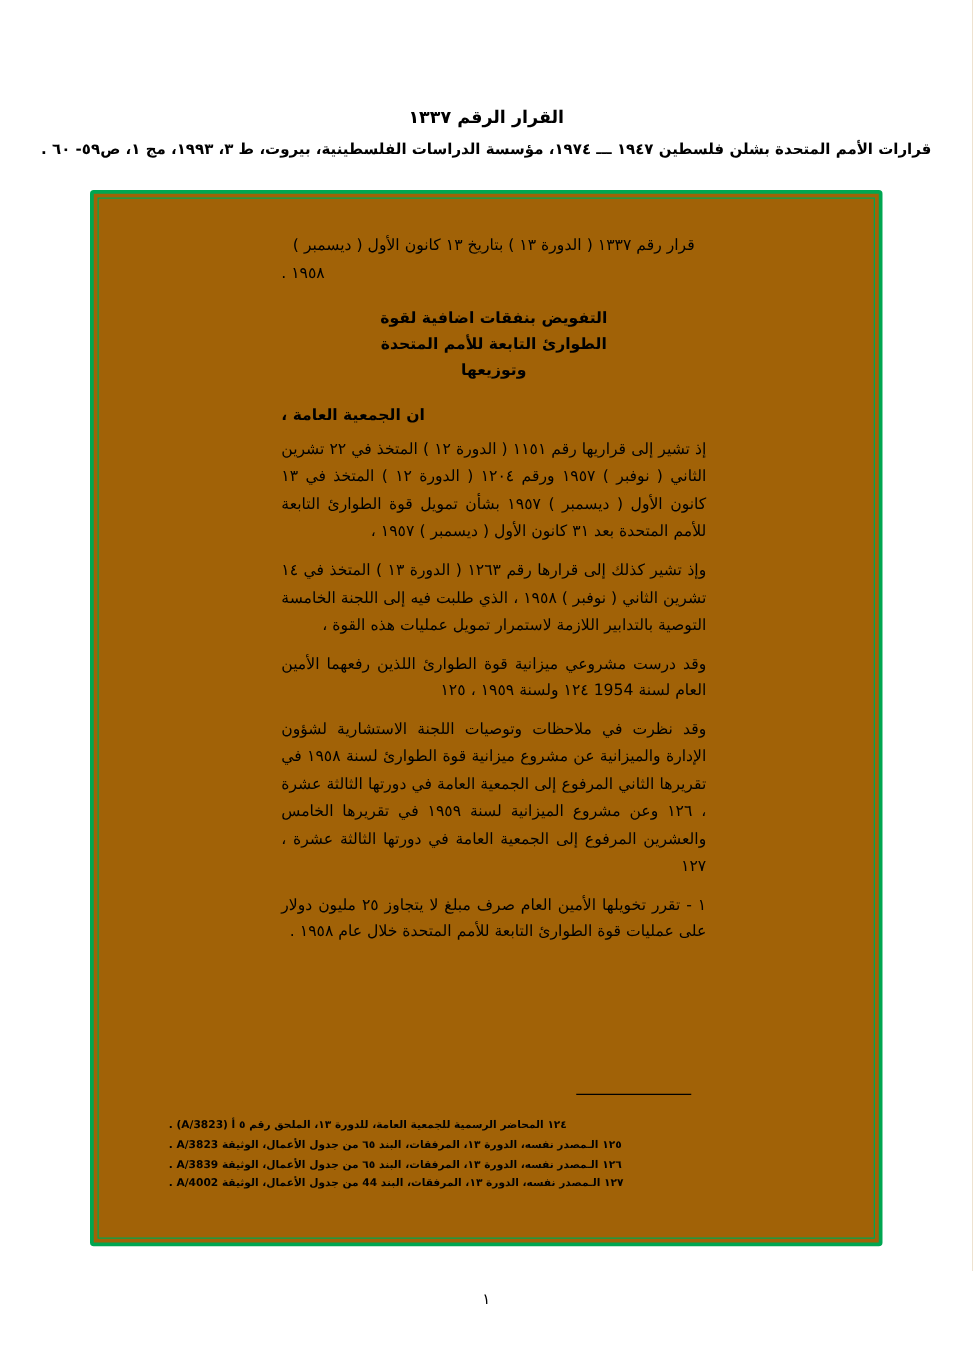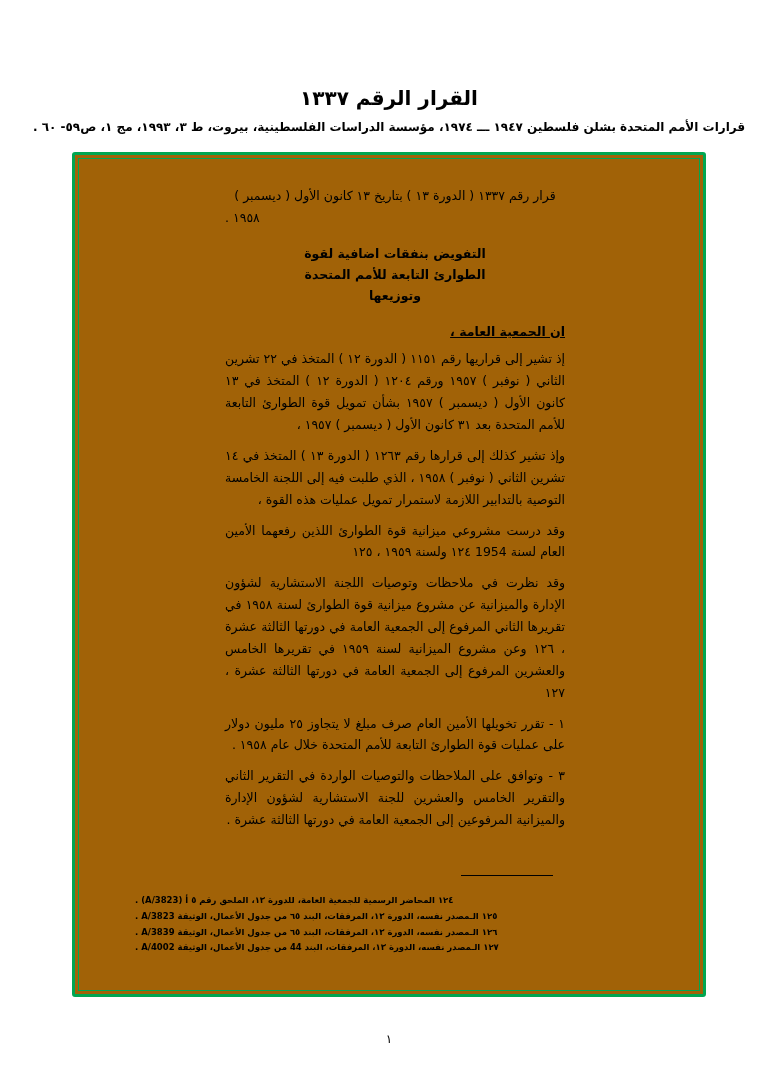--- a/index.html
+++ b/index.html
@@ -14,21 +14,21 @@
     background: #ffffff;
     font-family: "DejaVu Sans", sans-serif;
     color: #000000;
     overflow: hidden;
   }
   .doc-header {
     text-align: center;
     margin-top: 86px;
   }
   .doc-title {
-    font-size: 20px;
+    font-size: 14px;
     font-weight: bold;
     letter-spacing: 0.5px;
   }
   .doc-source {
     font-size: 12px;
     font-weight: bold;
     margin-top: 10px;
   }
   .frame {
     position: absolute;
@@ -70,25 +70,24 @@
   .heading {
     text-align: center;
     font-weight: bold;
     margin-top: 14px;
     line-height: 1.7;
   }
   .heading div {
     display: block;
   }
   .opening {
-    text-align: right;
+    text-align: left;
     font-weight: bold;
     margin-top: 14px;
     margin-bottom: 6px;
-    text-decoration: underline;
   }
   .para {
     margin-bottom: 9px;
     text-align: justify;
     text-justify: inter-word;
   }
   .num-item {
     margin-bottom: 9px;
     text-align: justify;
   }
@@ -148,21 +147,20 @@
       </div>
 
       <div class="opening">ان الجمعية العامة ،</div>
 
       <div class="para">إذ تشير إلى قراريها رقم ١١٥١ ( الدورة ١٢ ) المتخذ في ٢٢ تشرين الثاني ( نوفبر ) ١٩٥٧ ورقم ١٢٠٤ ( الدورة ١٢ ) المتخذ في ١٣ كانون الأول ( ديسمبر ) ١٩٥٧ بشأن تمويل قوة الطوارئ التابعة للأمم المتحدة بعد ٣١ كانون الأول ( ديسمبر ) ١٩٥٧ ،</div>
       <div class="para">وإذ تشير كذلك إلى قرارها رقم ١٢٦٣ ( الدورة ١٣ ) المتخذ في ١٤ تشرين الثاني ( نوفبر ) ١٩٥٨ ، الذي طلبت فيه إلى اللجنة الخامسة التوصية بالتدابير اللازمة لاستمرار تمويل عمليات هذه القوة ،</div>
       <div class="para">وقد درست مشروعي ميزانية قوة الطوارئ اللذين رفعهما الأمين العام لسنة 1954 ١٢٤ ولسنة ١٩٥٩ ، ١٢٥</div>
       <div class="para">وقد نظرت في ملاحظات وتوصيات اللجنة الاستشارية لشؤون الإدارة والميزانية عن مشروع ميزانية قوة الطوارئ لسنة ١٩٥٨ في تقريرها الثاني المرفوع إلى الجمعية العامة في دورتها الثالثة عشرة ، ١٢٦ وعن مشروع الميزانية لسنة ١٩٥٩ في تقريرها الخامس والعشرين المرفوع إلى الجمعية العامة في دورتها الثالثة عشرة ، ١٢٧</div>
 
       <div class="num-item">١ - تقرر تخويلها الأمين العام صرف مبلغ لا يتجاوز ٢٥ مليون دولار على عمليات قوة الطوارئ التابعة للأمم المتحدة خلال عام ١٩٥٨ .</div>
-      <div class="num-item">٣ - وتوافق على الملاحظات والتوصيات الواردة في التقرير الثاني والتقرير الخامس والعشرين للجنة الاستشارية لشؤون الإدارة والميزانية المرفوعين إلى الجمعية العامة في دورتها الثالثة عشرة .</div>
 
     </div>
 
     <div class="footnote-rule"></div>
 
     <div class="footnotes">
       <div>١٢٤ المحاضر الرسمية للجمعية العامة، للدورة ١٣، الملحق رقم ٥ أ (A/3823) .</div>
       <div>١٢٥ الـمصدر نفسه، الدورة ١٣، المرفقات، البند ٦٥ من جدول الأعمال، الوثيقة A/3823 .</div>
       <div>١٢٦ الـمصدر نفسه، الدورة ١٣، المرفقات، البند ٦٥ من جدول الأعمال، الوثيقة A/3839 .</div>
       <div>١٢٧ الـمصدر نفسه، الدورة ١٣، المرفقات، البند 44 من جدول الأعمال، الوثيقة A/4002 .</div>

